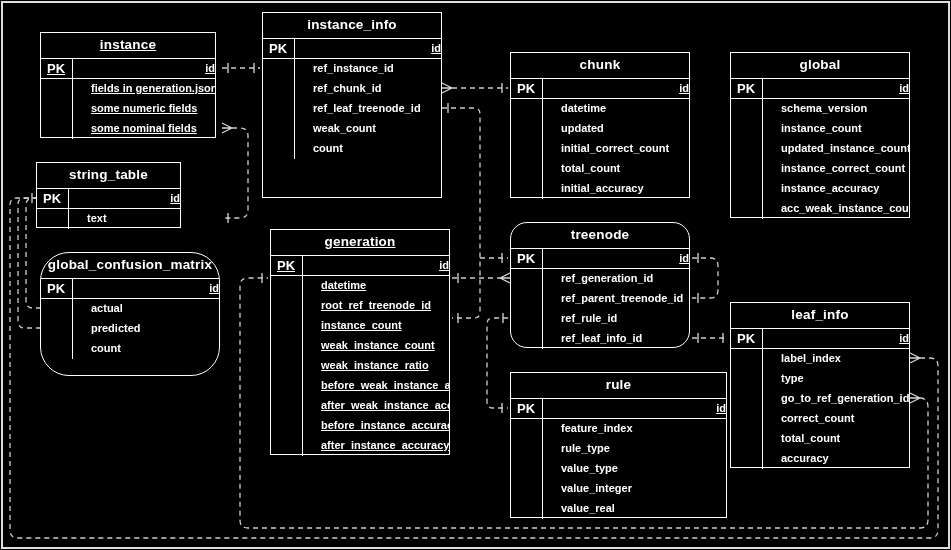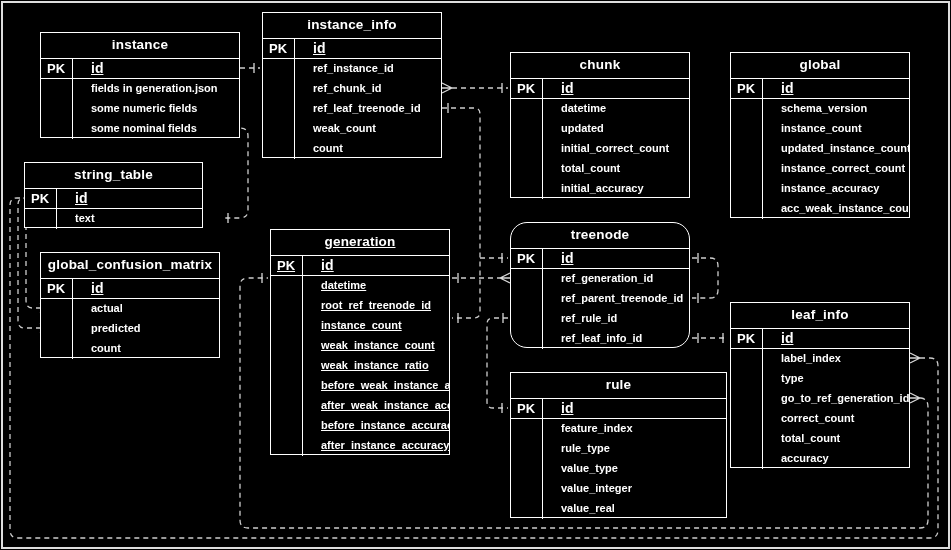--- a/index.html
+++ b/index.html
@@ -23,21 +23,21 @@
   .er-row { display:flex; height:20px; box-sizing:border-box;gap:8px; }
   .er-pk-row { border-bottom:1.5px solid #fff; }
   .er-pk-cell {
     width:32px; min-width:32px; border-right:1.5px solid #fff; box-sizing:border-box;
     font-weight:bold; font-size:13px; line-height:19px; padding-left:6px;
   }
   .er-field-cell {
     flex:1; font-weight:bold; font-size:11px; line-height:19px;
     padding-left:10px; white-space:nowrap; overflow:hidden;
   }
-  .er-pk-name { text-decoration:underline; font-size:14px; }
+  .er-pk-name { text-decoration:underline; font-size:11px;text-align:right; }
   svg.rels { position:absolute; left:0; top:0; z-index:1; }
   svg.rels path.wire {
     fill:none; stroke:#cdcdcd; stroke-width:1.3; stroke-dasharray:5 4;
   }
   svg.rels path.mark { fill:none; stroke:#d8d8d8; stroke-width:1.3; }
 </style>
 </head>
 <body>
 
 <div class="canvas">
@@ -107,41 +107,41 @@
       <path class="wire" d="M 50 308 H 32 Q 26 308 26 300 V 205 Q 26 199 32 198"></path>
       <path class="mark" d="M 50 308 L 40 303 M 50 308 L 40 308 M 50 308 L 40 313"></path>
     </g>
 
     <g>
       <path class="wire" d="M 50 328 H 24 Q 18 328 18 320 V 204 Q 18 198 25 198 H 36"></path>
       <path class="mark" d="M 50 328 L 40 323 M 50 328 L 40 328 M 50 328 L 40 333"></path>
     </g>
   </svg>
 
-  <div class="er-table" style="left:40px; top:32px; width:200px; height:106px;">
+  <div class="er-table" style="left:40px; top:32px; width:176px; height:106px;text-decoration:underline;">
       <div class="er-title">instance</div>
       <div class="er-row er-pk-row">
         <div class="er-pk-cell">PK</div>
         <div class="er-field-cell er-pk-name">id</div>
       </div>
       <div class="er-row">
         <div class="er-pk-cell"></div>
         <div class="er-field-cell">fields in generation.json</div>
       </div>
       <div class="er-row">
         <div class="er-pk-cell"></div>
         <div class="er-field-cell">some numeric fields</div>
       </div>
       <div class="er-row">
         <div class="er-pk-cell"></div>
         <div class="er-field-cell">some nominal fields</div>
       </div>
     </div>
 
-  <div class="er-table" style="left:262px; top:12px; width:180px; height:146px;">
+  <div class="er-table" style="left:262px; top:12px; width:180px; height:186px;">
       <div class="er-title">instance_info</div>
       <div class="er-row er-pk-row">
         <div class="er-pk-cell">PK</div>
         <div class="er-field-cell er-pk-name">id</div>
       </div>
       <div class="er-row">
         <div class="er-pk-cell"></div>
         <div class="er-field-cell">ref_instance_id</div>
       </div>
       <div class="er-row">
@@ -155,33 +155,33 @@
       <div class="er-row">
         <div class="er-pk-cell"></div>
         <div class="er-field-cell">weak_count</div>
       </div>
       <div class="er-row">
         <div class="er-pk-cell"></div>
         <div class="er-field-cell">count</div>
       </div>
     </div>
 
-  <div class="er-table" style="left:24px; top:162px; width:179px; height:66px;">
+  <div class="er-table" style="left:36px; top:162px; width:145px; height:66px;">
       <div class="er-title">string_table</div>
       <div class="er-row er-pk-row">
         <div class="er-pk-cell">PK</div>
         <div class="er-field-cell er-pk-name">id</div>
       </div>
       <div class="er-row">
         <div class="er-pk-cell"></div>
         <div class="er-field-cell">text</div>
       </div>
     </div>
 
-  <div class="er-table" style="left:40px; top:252px; width:180px; height:106px;">
+  <div class="er-table" style="left:40px; top:252px; width:180px; height:124px;border-radius:29px;">
       <div class="er-title">global_confusion_matrix</div>
       <div class="er-row er-pk-row">
         <div class="er-pk-cell">PK</div>
         <div class="er-field-cell er-pk-name">id</div>
       </div>
       <div class="er-row">
         <div class="er-pk-cell"></div>
         <div class="er-field-cell">actual</div>
       </div>
       <div class="er-row">

